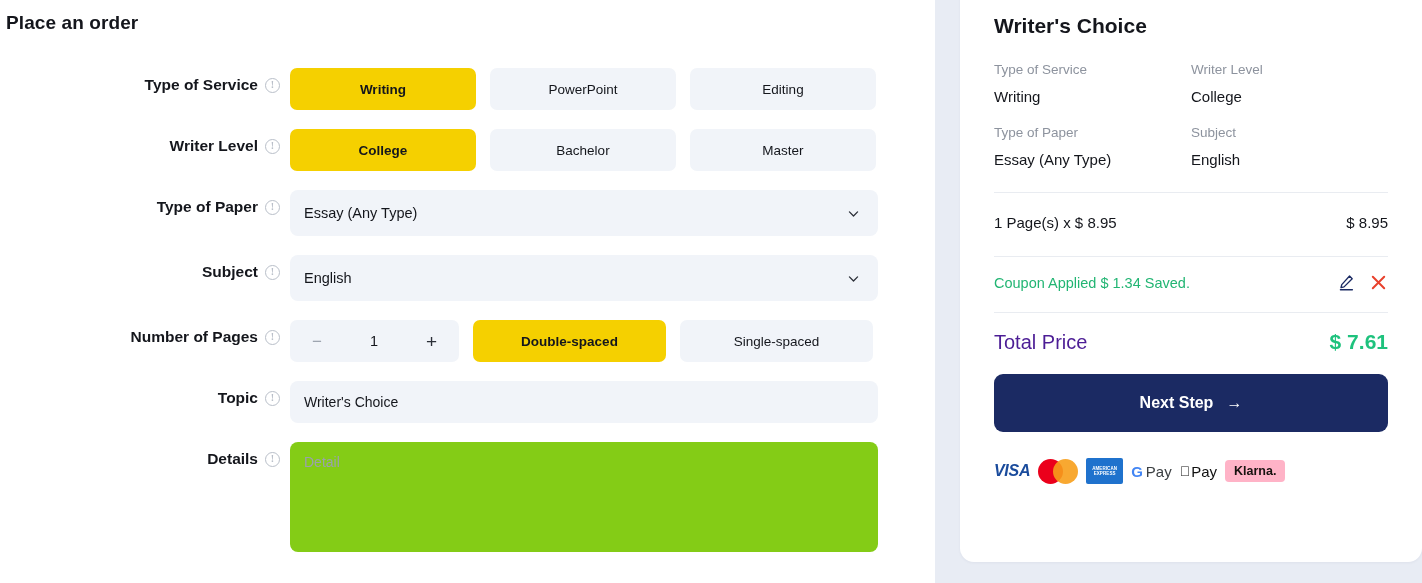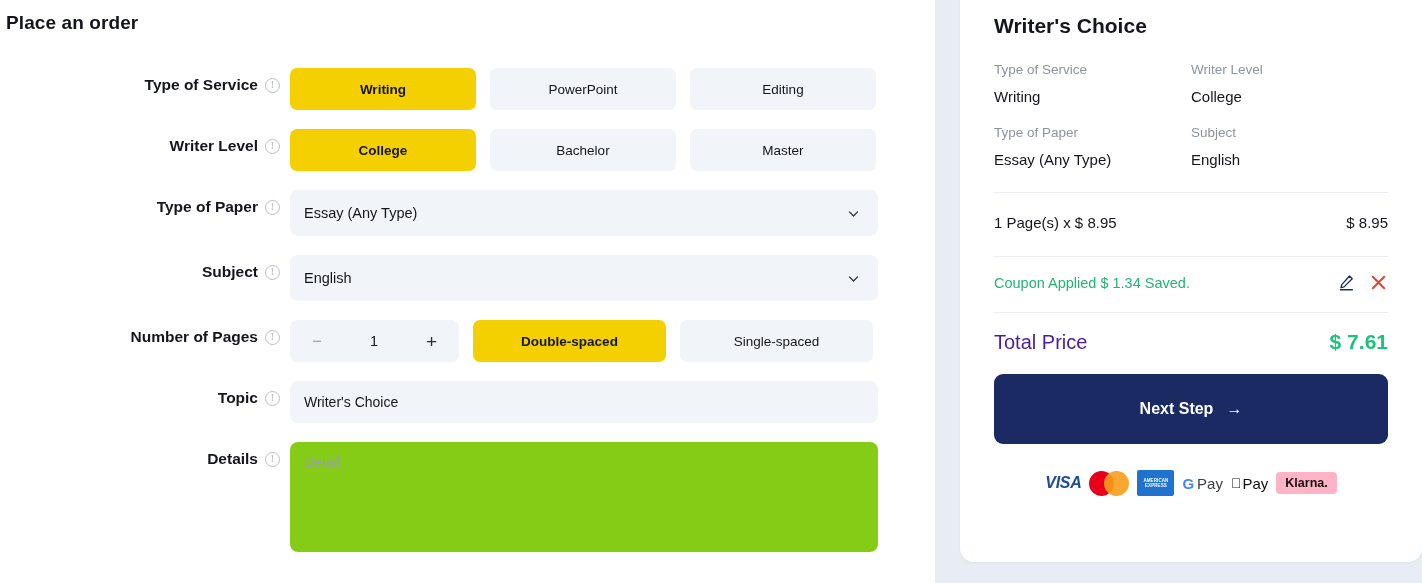--- a/index.html
+++ b/index.html
@@ -110,29 +110,29 @@
   .icon-btn { cursor: pointer; display: flex; align-items: center; }
 
   .total-row {
     display: flex; justify-content: space-between; align-items: center;
     padding: 17px 0 0 0;
   }
   .total-label { font-size: 20px; font-weight: normal; color: #4c1d95; }
   .total-value { font-size: 21px; font-weight: bold; color: #1ec27d; }
 
   .next-btn {
-    margin-top: 20px; width: 100%; height: 70px; border: none; border-radius: 9px;
+    margin-top: 20px; width: 100%; height: 58px; border: none; border-radius: 9px;
     background: #1b2a63; color: #fff; font-size: 16px; font-weight: bold;
     font-family: "Liberation Sans", sans-serif; cursor: pointer;
     display: flex; align-items: center; justify-content: center; gap: 13px;
   }
 
   .pay-row {
     margin-top: 26px; display: flex; align-items: center;
-    justify-content: center; gap: 8px;
+    gap: 8px;
   }
   .pay { display: flex; align-items: center; justify-content: center; height: 26px; }
   .visa { color: #1a4b9c; font-size: 16px; font-weight: bold; font-style: italic; letter-spacing: -.3px; }
   .mc { position: relative; width: 40px; height: 25px; }
   .mc i { position: absolute; top: 0; width: 25px; height: 25px; border-radius: 50%; display: block; }
   .mc .l { left: 0; background: #eb001b; }
   .mc .r { right: 0; background: #f79e1b; opacity: .9; }
   .amex {
     width: 37px; height: 26px; background: #1f72cd; border-radius: 2px;
     display: flex; align-items: center; justify-content: center;

